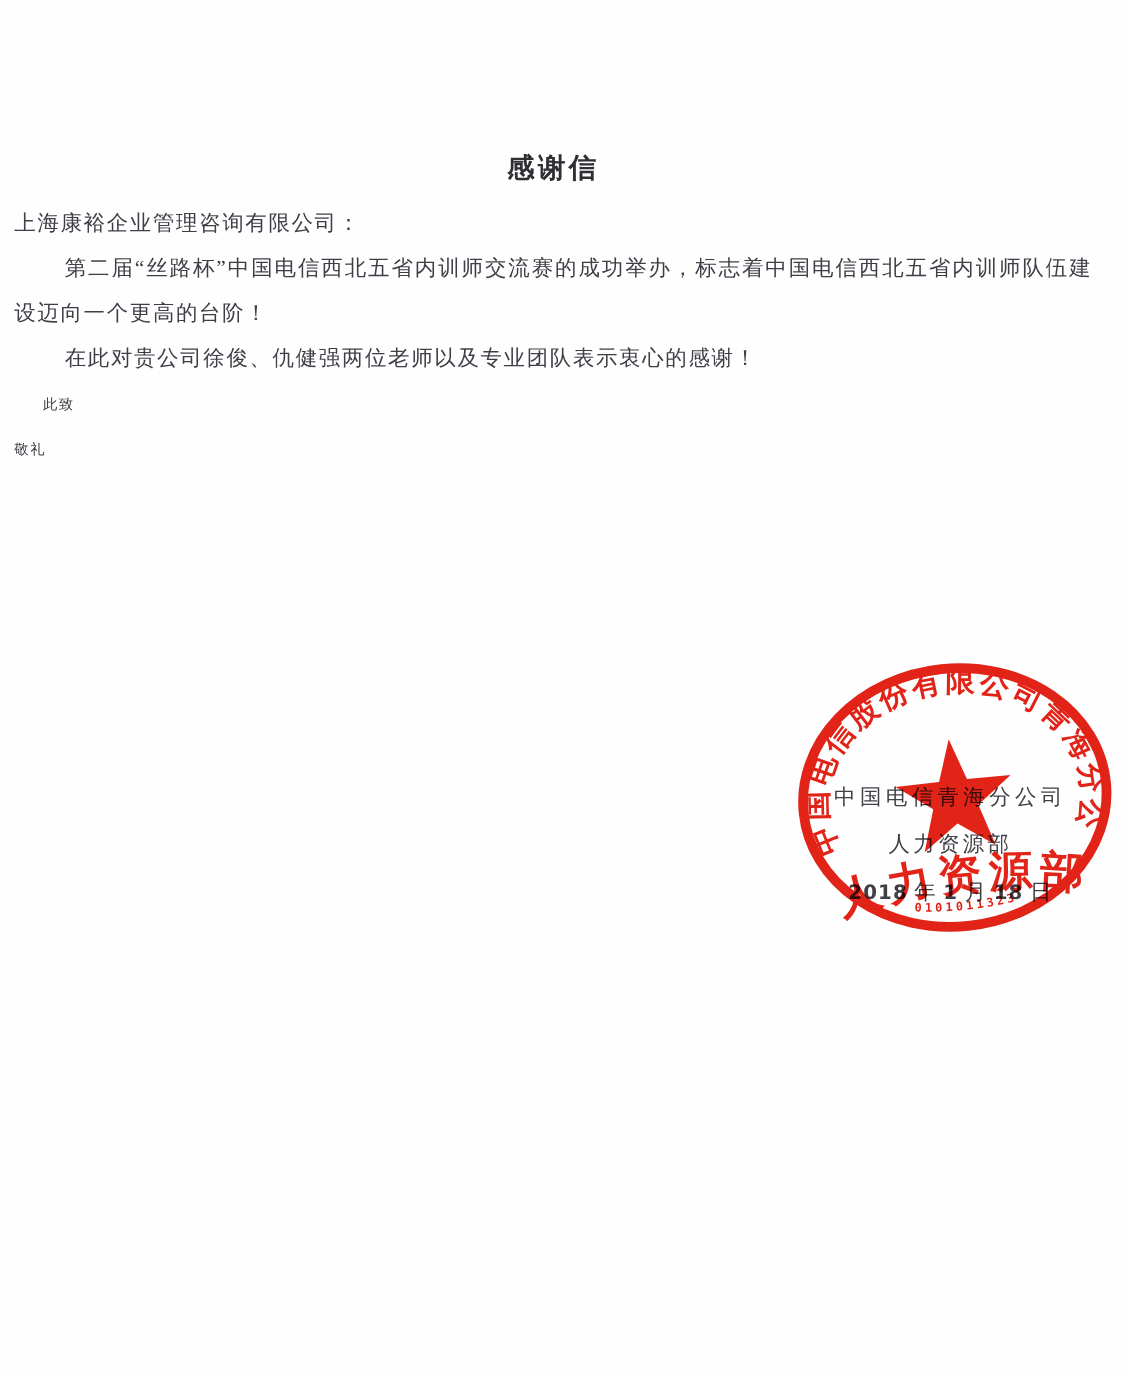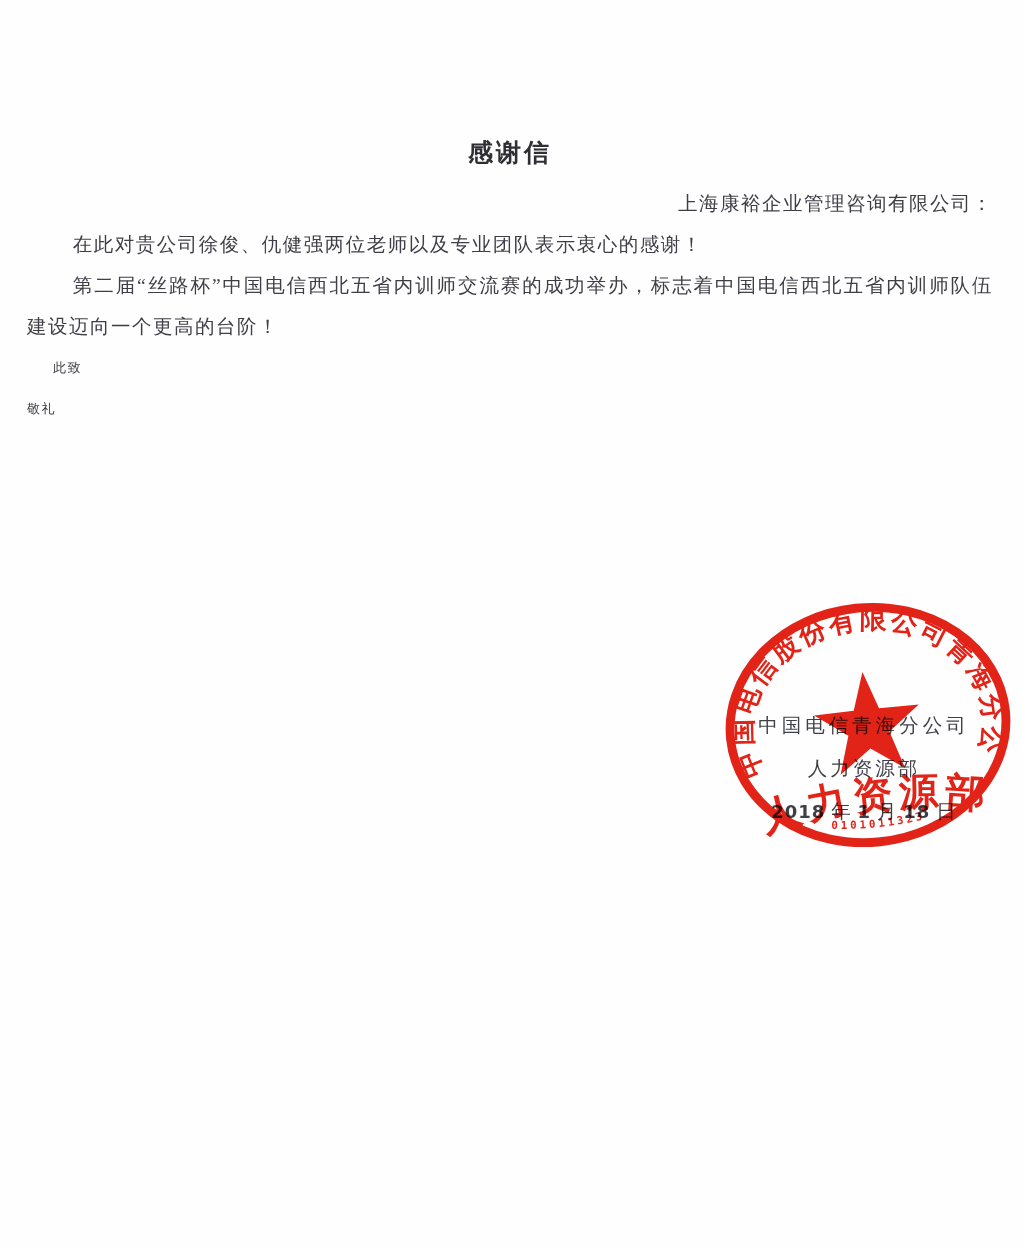--- a/index.html
+++ b/index.html
@@ -4,36 +4,35 @@
 <style>
   html,body{margin:0;padding:0;background:#ffffff;}
   .page{
     position:relative;
     width:1023px;height:1250px;
     background:#fefefe;
     overflow:hidden;
     font-family:"Liberation Serif","DejaVu Serif",serif;
     color:#3e3e46;
   }
-  .content{padding:136px 30px 0 27px;}
+  .content{padding:136px 30px 0 13px;}
   .doc-title{
     margin:0 0 14px 0;
     text-align:center;
     font-family:"Liberation Sans","DejaVu Sans",sans-serif;
     font-weight:bold;
     font-size:25px;
     letter-spacing:3px;
     color:#2e2e33;
   }
   .salutation{
     font-size:19.5px;
     letter-spacing:1.5px;
     line-height:41px;
     margin:10px 0 0 0;
-    text-align:right;
   }
   .para{
     margin:0;
     font-size:19.5px;
     letter-spacing:1.5px;
     line-height:41px;
     text-indent:2.35em;
     text-align:justify;
   }
   .num{
@@ -87,22 +86,22 @@
 <body>
 
 <div class="page">
   <div class="content">
 
     <h1 class="doc-title">感谢信</h1>
 
     <p class="salutation">上海康裕企业管理咨询有限公司：</p>
 
     <div>
+        <p class="para"><span>第二届“丝路杯”中国电信西北五省内训师交流赛的成功举办，标志着中国电信西北五省内训师队伍建设迈向一个更高的台阶！</span></p>
         <p class="para"><span>在此对贵公司徐俊、仇健强两位老师以及专业团队表示衷心的感谢！</span></p>
-        <p class="para"><span>第二届“丝路杯”中国电信西北五省内训师交流赛的成功举办，标志着中国电信西北五省内训师队伍建设迈向一个更高的台阶！</span></p>
       </div>
 
     <p class="closing-1">此致</p>
     <p class="closing-2">敬礼</p>
   </div>
 
   <div class="signature">
     <div class="sig-company">中国电信青海分公司</div>
     <div class="sig-dept">人力资源部</div>
     <div class="sig-date"><span class="d">2018</span><span> 年 </span><span class="d">1</span><span> 月 </span><span class="d">18</span><span> 日</span></div>

